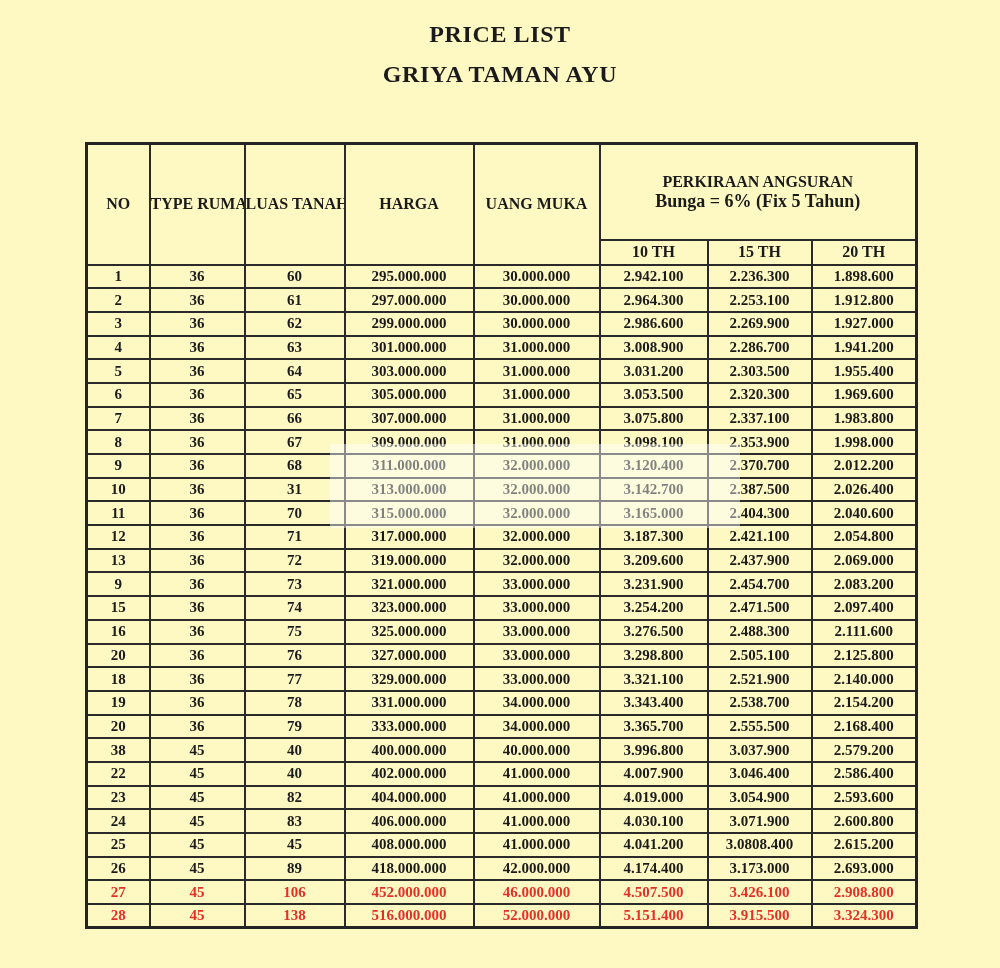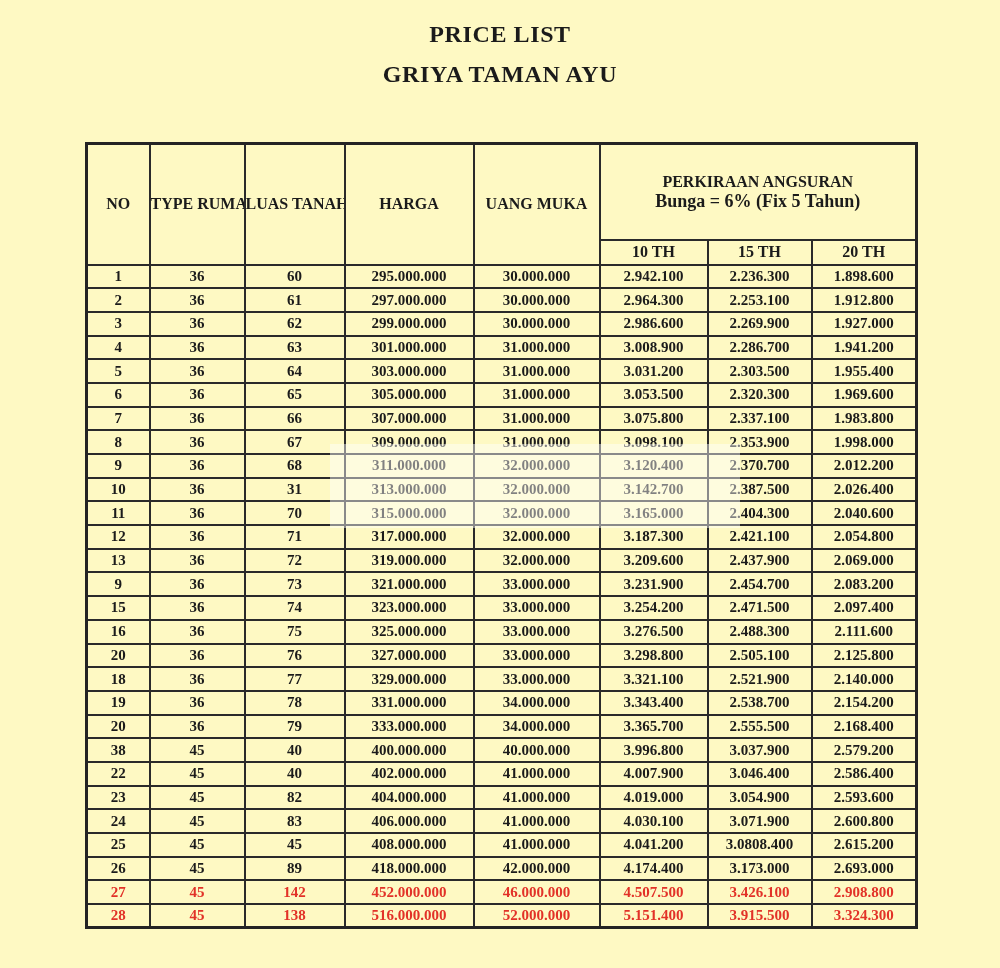--- a/index.html
+++ b/index.html
@@ -335,21 +335,21 @@
           <td>89</td>
           <td>418.000.000</td>
           <td>42.000.000</td>
           <td>4.174.400</td>
           <td>3.173.000</td>
           <td>2.693.000</td>
         </tr>
         <tr class="hl">
           <td>27</td>
           <td>45</td>
-          <td>142</td>
+          <td>106</td>
           <td>452.000.000</td>
           <td>46.000.000</td>
           <td>4.507.500</td>
           <td>3.426.100</td>
           <td>2.908.800</td>
         </tr>
         <tr class="hl">
           <td>28</td>
           <td>45</td>
           <td>138</td>

